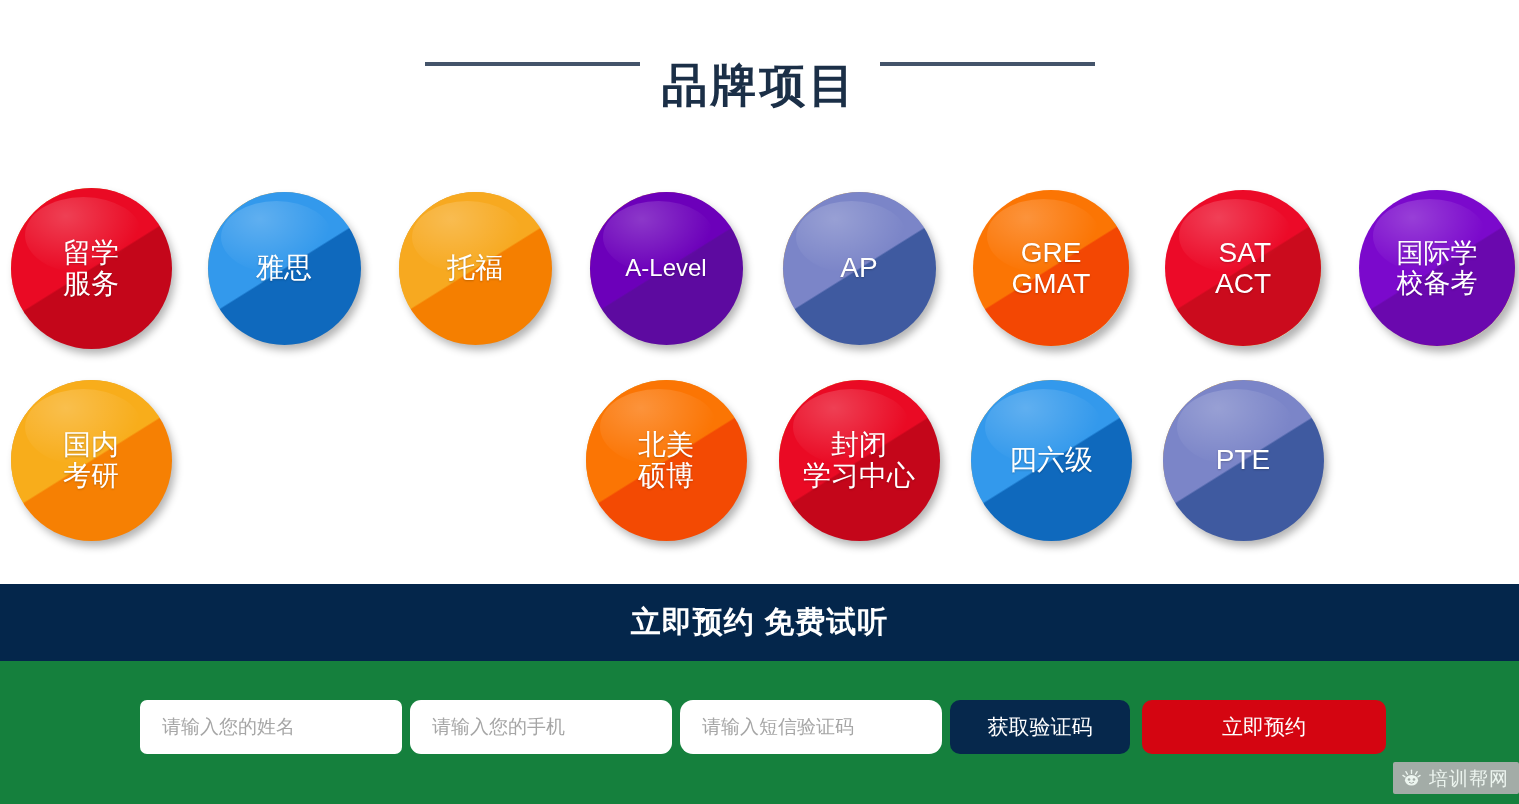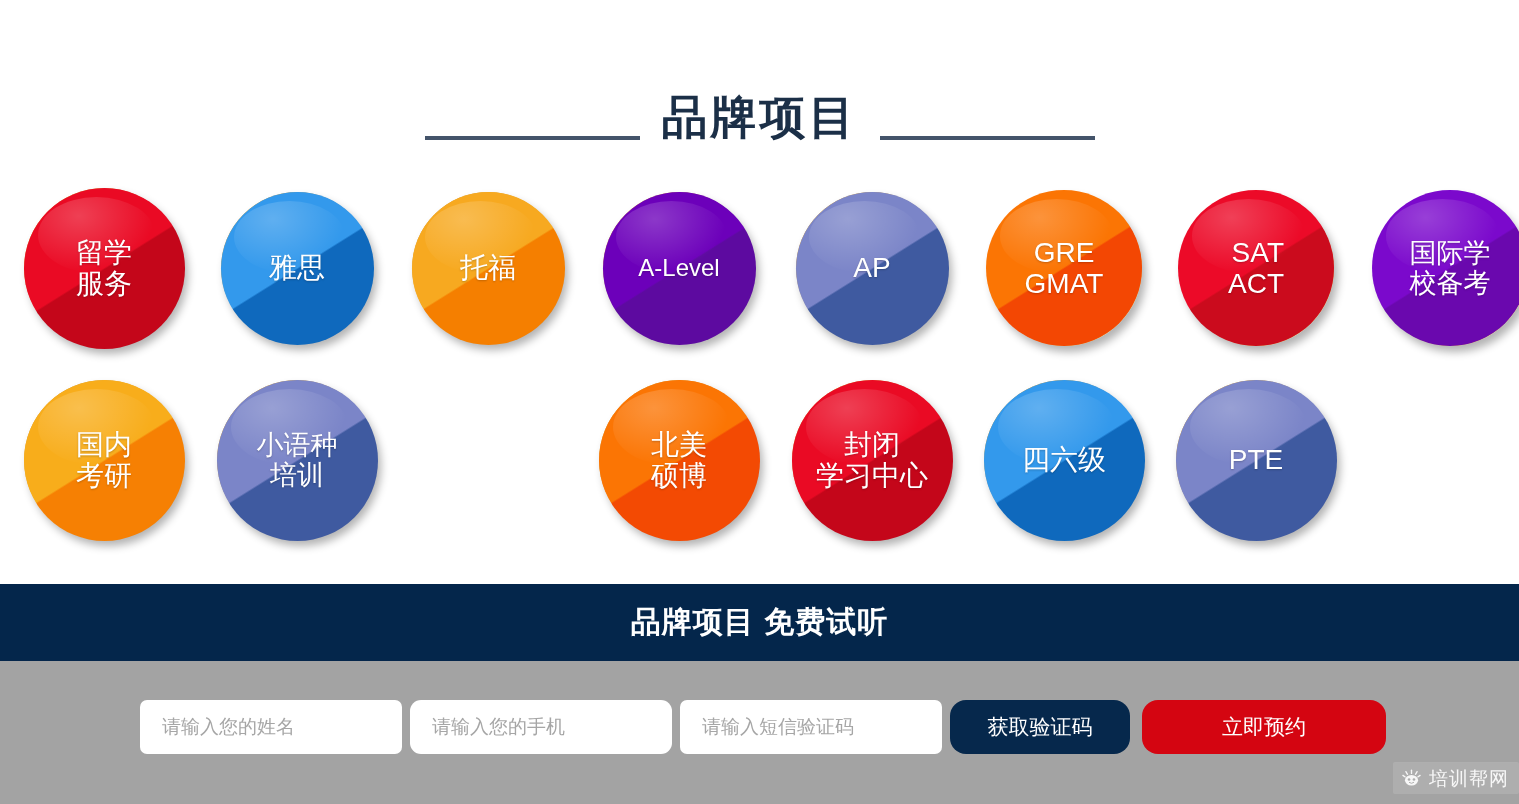--- a/index.html
+++ b/index.html
@@ -18,21 +18,21 @@
   }
 
   
   .section-title-wrap {
     position: absolute;
     left: 0;
     top: 62px;
     width: 1519px;
     height: 78px;
     display: flex;
-    align-items: flex-end;
+    align-items: flex-start;
     justify-content: center;
     gap: 22px;
   }
   .title-rule {
     height: 4px;
     width: 215px;
     background: #44546a;
     flex: none;
   }
   .section-title {
@@ -48,21 +48,21 @@
   
   .circle-rows {
     position: absolute;
     left: 0;
     top: 168px;
     width: 1519px;
     height: 400px;
   }
   .circle-row {
     position: absolute;
-    left: 16px;
+    left: 3px;
     width: 1309px;
     height: 200px;
   }
   .circle-row.row1 { top: 0px; }
   .circle-row.row2 { top: 192px; }
 
   .circle {
     position: absolute;
     border-radius: 50%;
     display: flex;
@@ -130,21 +130,21 @@
     white-space: nowrap;
   }
 
   
   .form-strip {
     position: absolute;
     left: 0;
     top: 661px;
     width: 1519px;
     height: 143px;
-    background: #a3a3a3;
+    background: #15803d;
   }
   .form-row {
     position: absolute;
     left: 140px;
     top: 39px;
     display: flex;
     align-items: center;
     gap: 0px;
     height: 54px;
   }
@@ -156,26 +156,26 @@
     font-size: 19px;
     color: #3a3a3a;
     padding: 0 22px;
     outline: none;
     font-family: "Liberation Sans", "DejaVu Sans", sans-serif;
     margin-right: 8px;
   }
   .field::placeholder { color: #a6a6a6; }
   .field.name { width: 262px; }
   .field.phone { width: 262px; border-radius: 11px; }
-  .field.code { width: 262px; }
+  .field.code { width: 262px; border-radius: 13px; }
 
   .btn {
     height: 54px;
     border: none;
-    border-radius: 16px;
+    border-radius: 10px;
     font-size: 21px;
     color: #ffffff;
     cursor: pointer;
     font-family: "Liberation Sans", "DejaVu Sans", sans-serif;
     display: flex;
     align-items: center;
     justify-content: center;
     white-space: nowrap;
   }
   .btn-code {
@@ -253,43 +253,39 @@
       <div class="circle" style="--c-light: #7b09cc; --c-dark: #6a08ae; width: 155px; height: 155px; left: 1356.5px; top: 22.5px;">
         <div class="circle-label" style="font-size: 27px;">国际学
 校备考</div>
       </div>
     </div>
   <div class="circle-row row2" id="row2">
       <div class="circle" style="--c-light: #f8ad1b; --c-dark: #f68003; width: 160px; height: 160px; left: 8px; top: 20px;">
         <div class="circle-label" style="font-size: 28px;">国内
 考研</div>
       </div>
-      <div class="circle" style="--c-light: #7b85c8; --c-dark: #3f5aa0; width: 160px; height: 160px; left: 201px; top: 20px;">
-        <div class="circle-label" style="font-size: 27px;">小语种
-培训</div>
-      </div>
       <div class="circle" style="--c-light: #fb7504; --c-dark: #f34a03; width: 160px; height: 160px; left: 583px; top: 20px;">
         <div class="circle-label" style="font-size: 28px;">北美
 硕博</div>
       </div>
       <div class="circle" style="--c-light: #ea0a24; --c-dark: #c4061a; width: 160px; height: 160px; left: 776px; top: 20px;">
         <div class="circle-label" style="font-size: 28px;">封闭
 学习中心</div>
       </div>
       <div class="circle" style="--c-light: #3399ec; --c-dark: #0f69bd; width: 160px; height: 160px; left: 968px; top: 20px;">
         <div class="circle-label" style="font-size: 28px; font-family: Liberation Serif, serif;">四六级</div>
       </div>
       <div class="circle" style="--c-light: #7b85c8; --c-dark: #3f5aa0; width: 160px; height: 160px; left: 1160px; top: 20px; align-items: center;">
         <div class="circle-label" style="font-size: 28px;">PTE</div>
       </div>
     </div>
 </div>
 
 <div class="booking-banner">
-  <div class="booking-banner-text">品牌项目 免费试听</div>
+  <div class="booking-banner-text">立即预约 免费试听</div>
 </div>
 
 <div class="form-strip">
   <div class="form-row">
     <input class="field name" type="text" placeholder="请输入您的姓名" style="">
     <input class="field phone" type="text" placeholder="请输入您的手机" style="">
     <input class="field code" type="text" placeholder="请输入短信验证码" style="">
     <div class="btn btn-code">获取验证码</div>
     <div class="btn btn-submit">立即预约</div>
   </div>

